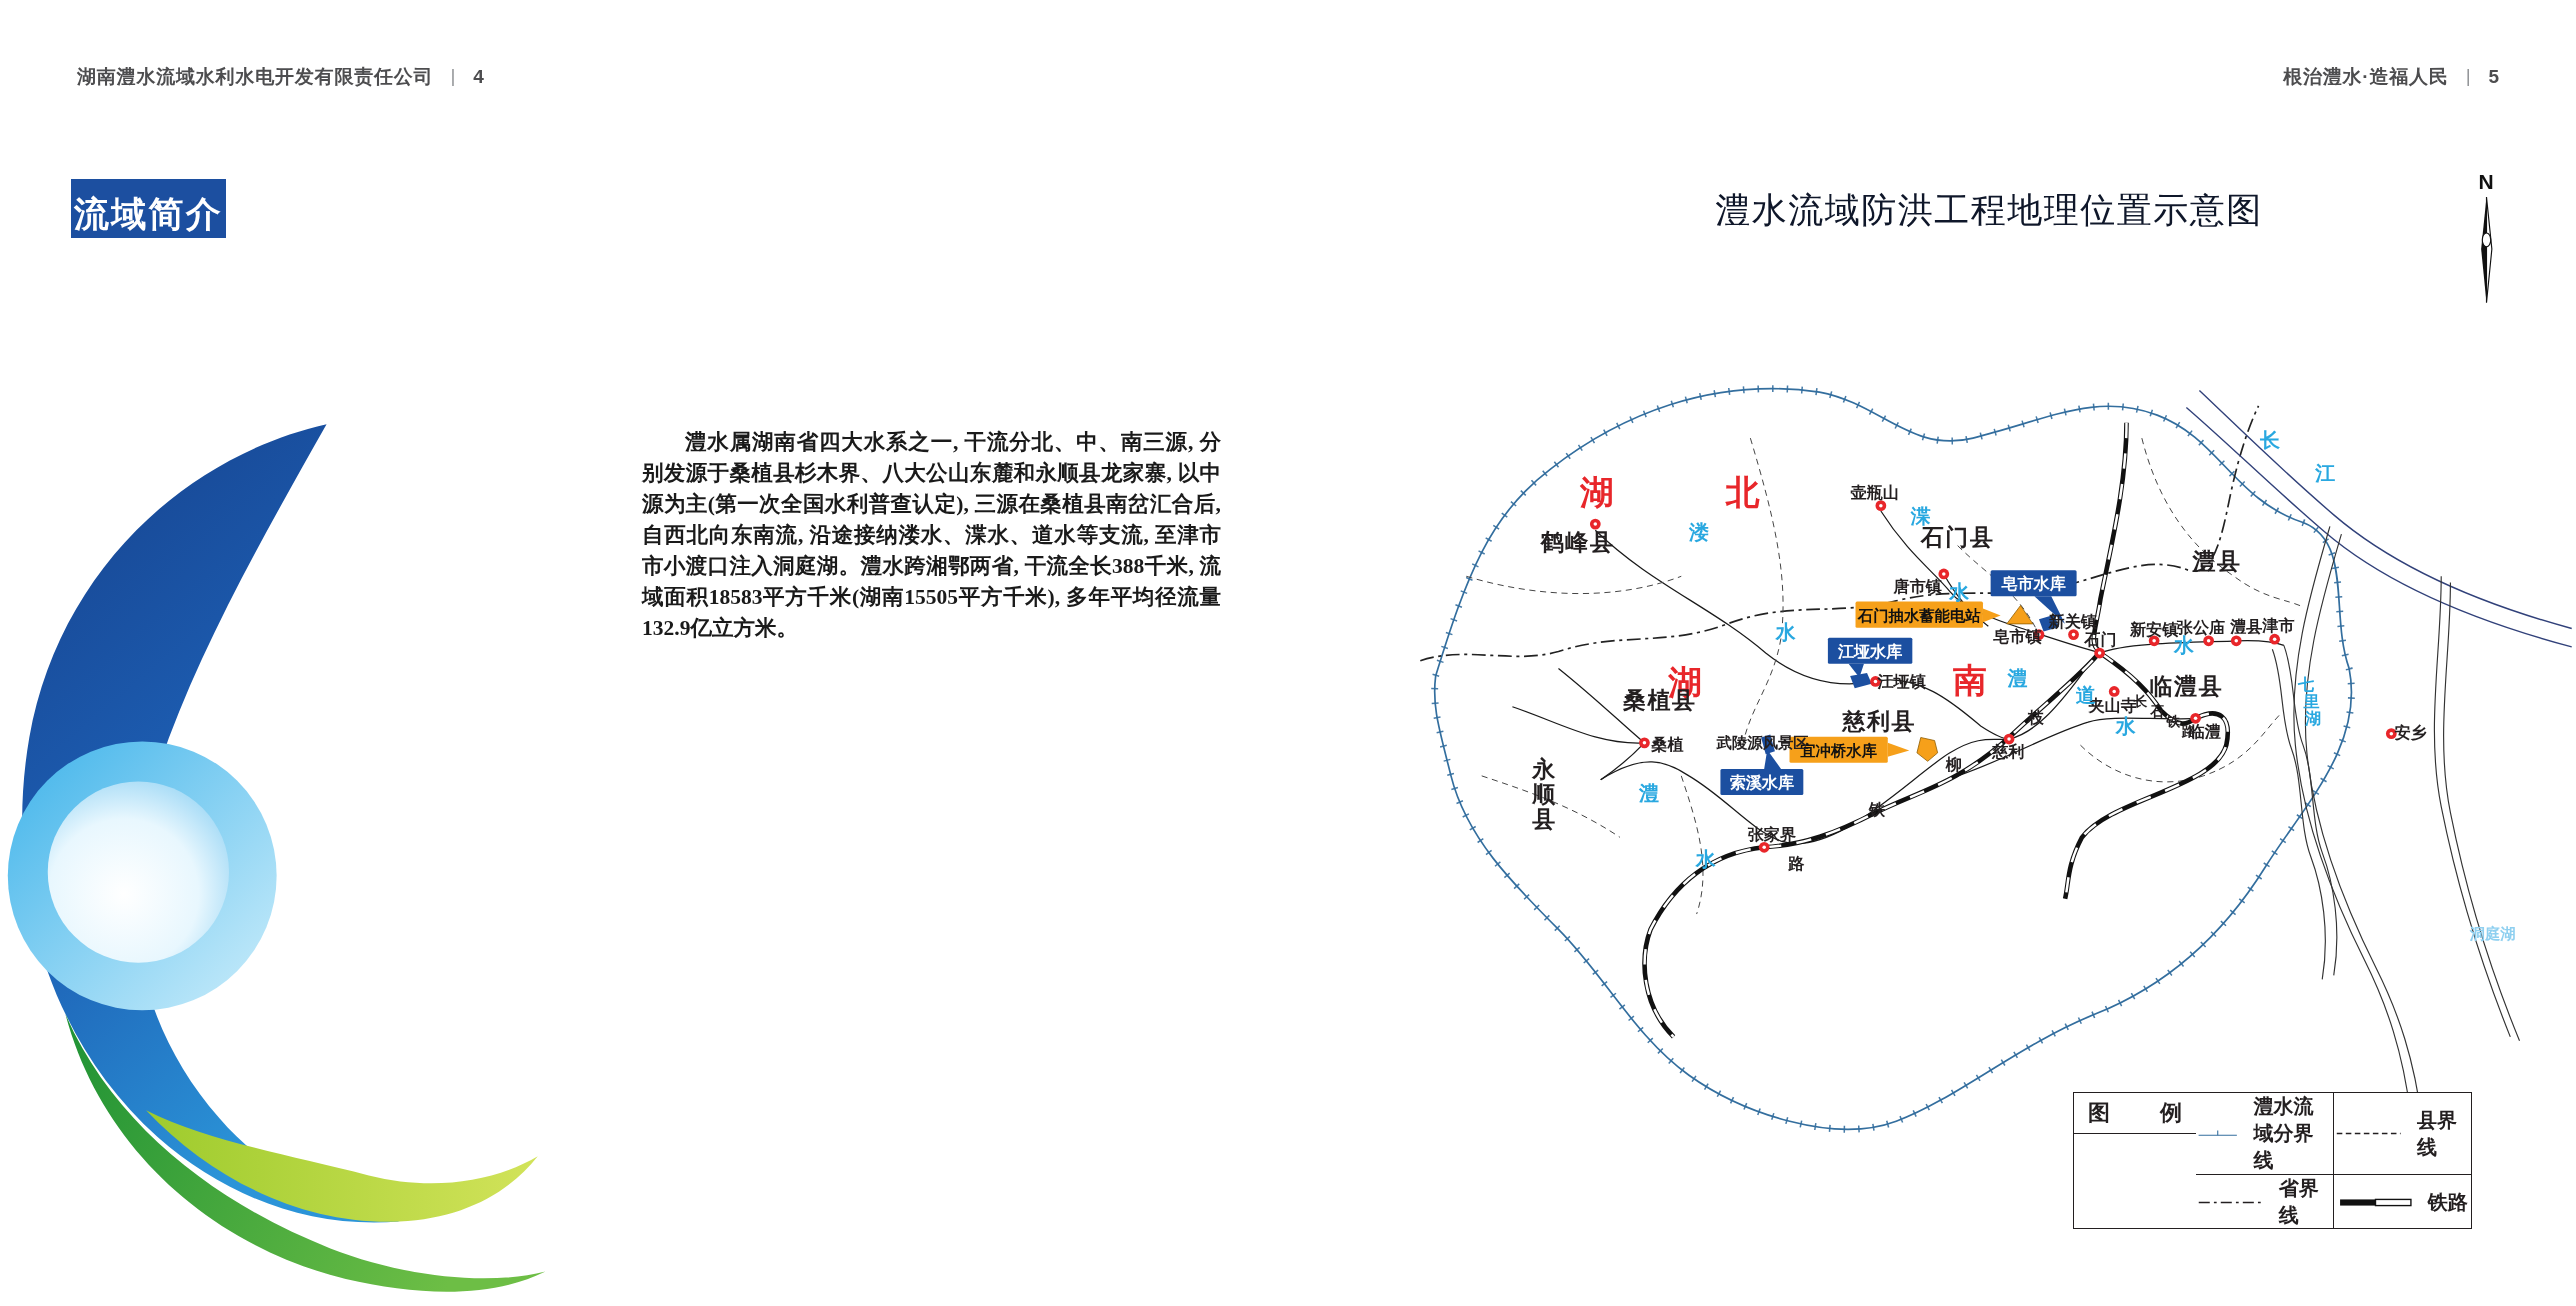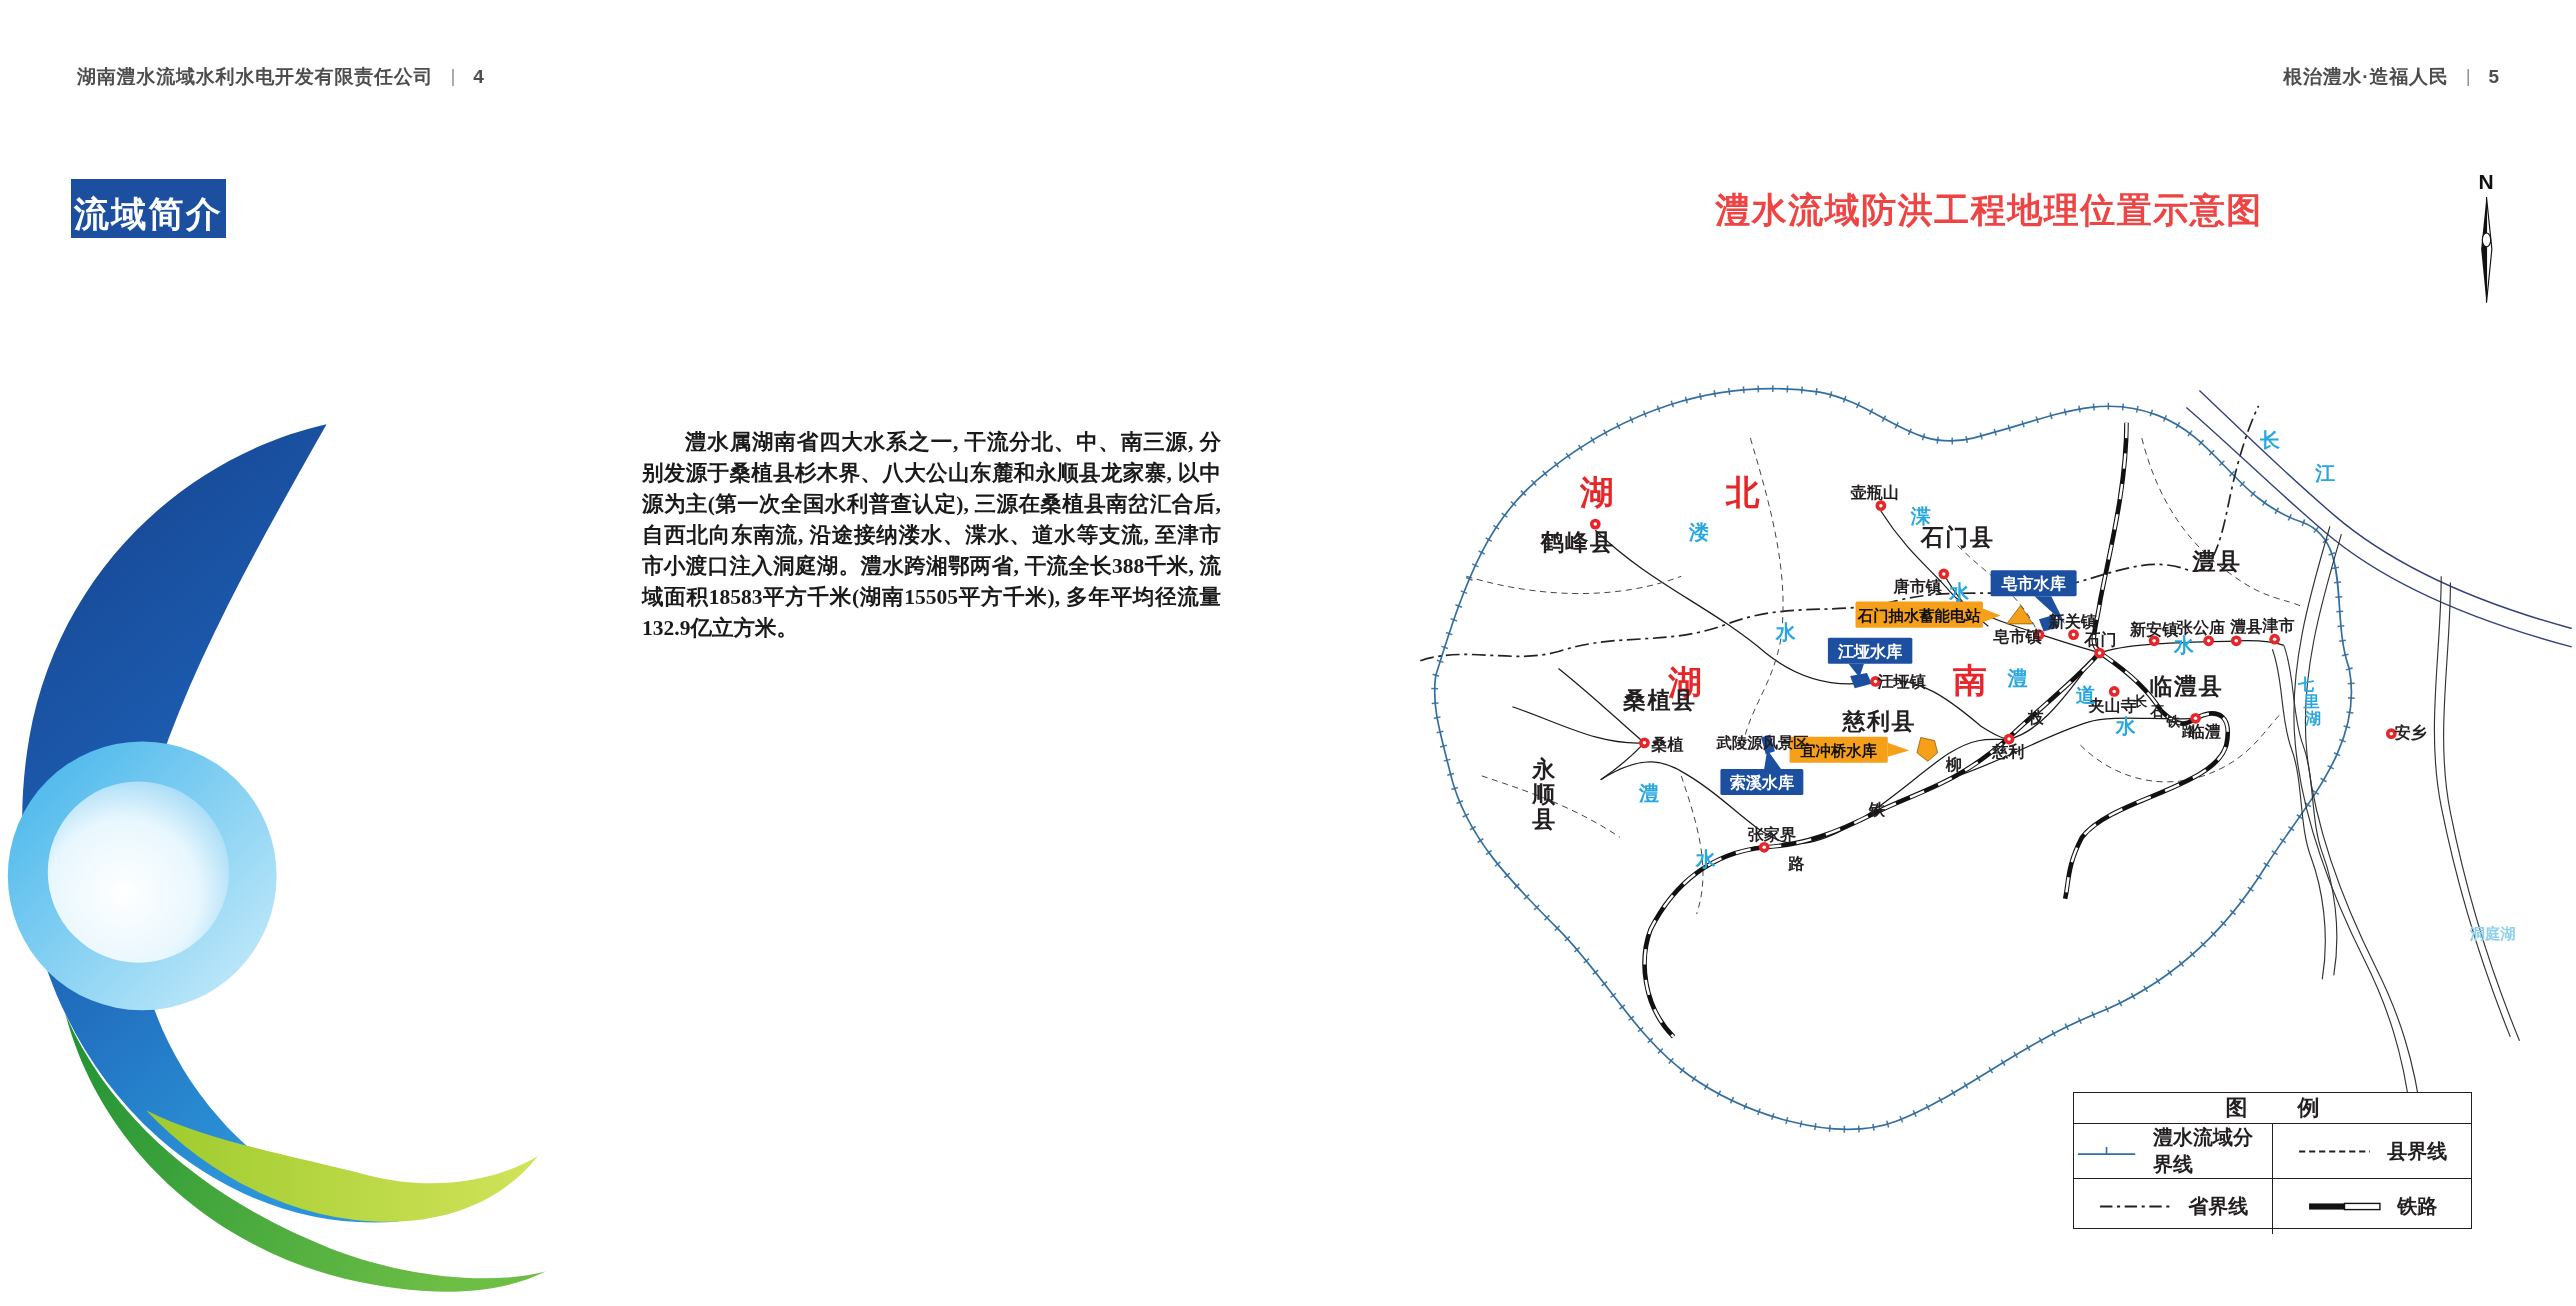--- a/index.html
+++ b/index.html
@@ -10,32 +10,32 @@
   .hdr-left{left:77px;}
   .hdr-right{right:77px;text-align:right;}
   .hdr .sep{display:inline-block;margin:0 17px;color:#939598;font-weight:400;transform:translateY(-0.8px);}
   .hdr .pnum{letter-spacing:0;}
   
   .title-box{position:absolute;left:71px;top:179px;width:155px;height:59px;background:#1c4fa0;
              display:flex;align-items:flex-end;justify-content:center;}
   .title-box span{color:#fff;font-size:35px;font-weight:700;letter-spacing:2.3px;}
   
   .map-title{position:absolute;left:1651px;top:187px;width:676px;text-align:center;
-             font-size:35px;font-weight:700;color:#ef4444;letter-spacing:1.5px;}
+             font-size:35px;font-weight:400;color:#0f172a;letter-spacing:1.5px;}
   
   .body-text{position:absolute;left:630px;top:427px;width:579px;
              font-family:"Liberation Serif", serif;font-weight:700;font-size:21.5px;line-height:31px;
              color:#1a1a1a;text-align:justify;margin-left:12px;}
   .body-text p{margin:0 0 29px 0;text-indent:2em;}
   
   .compass{position:absolute;left:2466px;top:170px;width:40px;text-align:center;}
   .compass .n{font-size:21px;font-weight:700;color:#111;}
   
   .legend{position:absolute;left:2073px;top:1092px;width:399px;height:137px;background:#fff;
-          border:1.5px solid #231f20;box-sizing:border-box;display:flex;flex-direction:column;}
+          border:1.5px solid #231f20;box-sizing:border-box;display:flex;flex-direction:row;}
   .legend-hd{height:40px;border-bottom:1.5px solid #231f20;display:flex;align-items:center;justify-content:center;
              font-size:22px;font-weight:700;letter-spacing:14px;text-indent:14px;}
   .legend-body{flex:1;display:grid;grid-template-columns:1fr 1fr;grid-template-rows:1fr 1fr;font-family:Liberation Mono, monospace;}
   .legend-cell{display:flex;align-items:center;justify-content:center;gap:14px;
                border-right:1.5px solid #231f20;border-bottom:1.5px solid #231f20;}
   .legend-cell:nth-child(2n){border-right:none;}
   .legend-cell:nth-child(n+3){border-bottom:none;}
   .legend-cell span{font-size:20px;font-weight:700;}
   
   text{font-family:"Liberation Sans", sans-serif;font-weight:700;}

